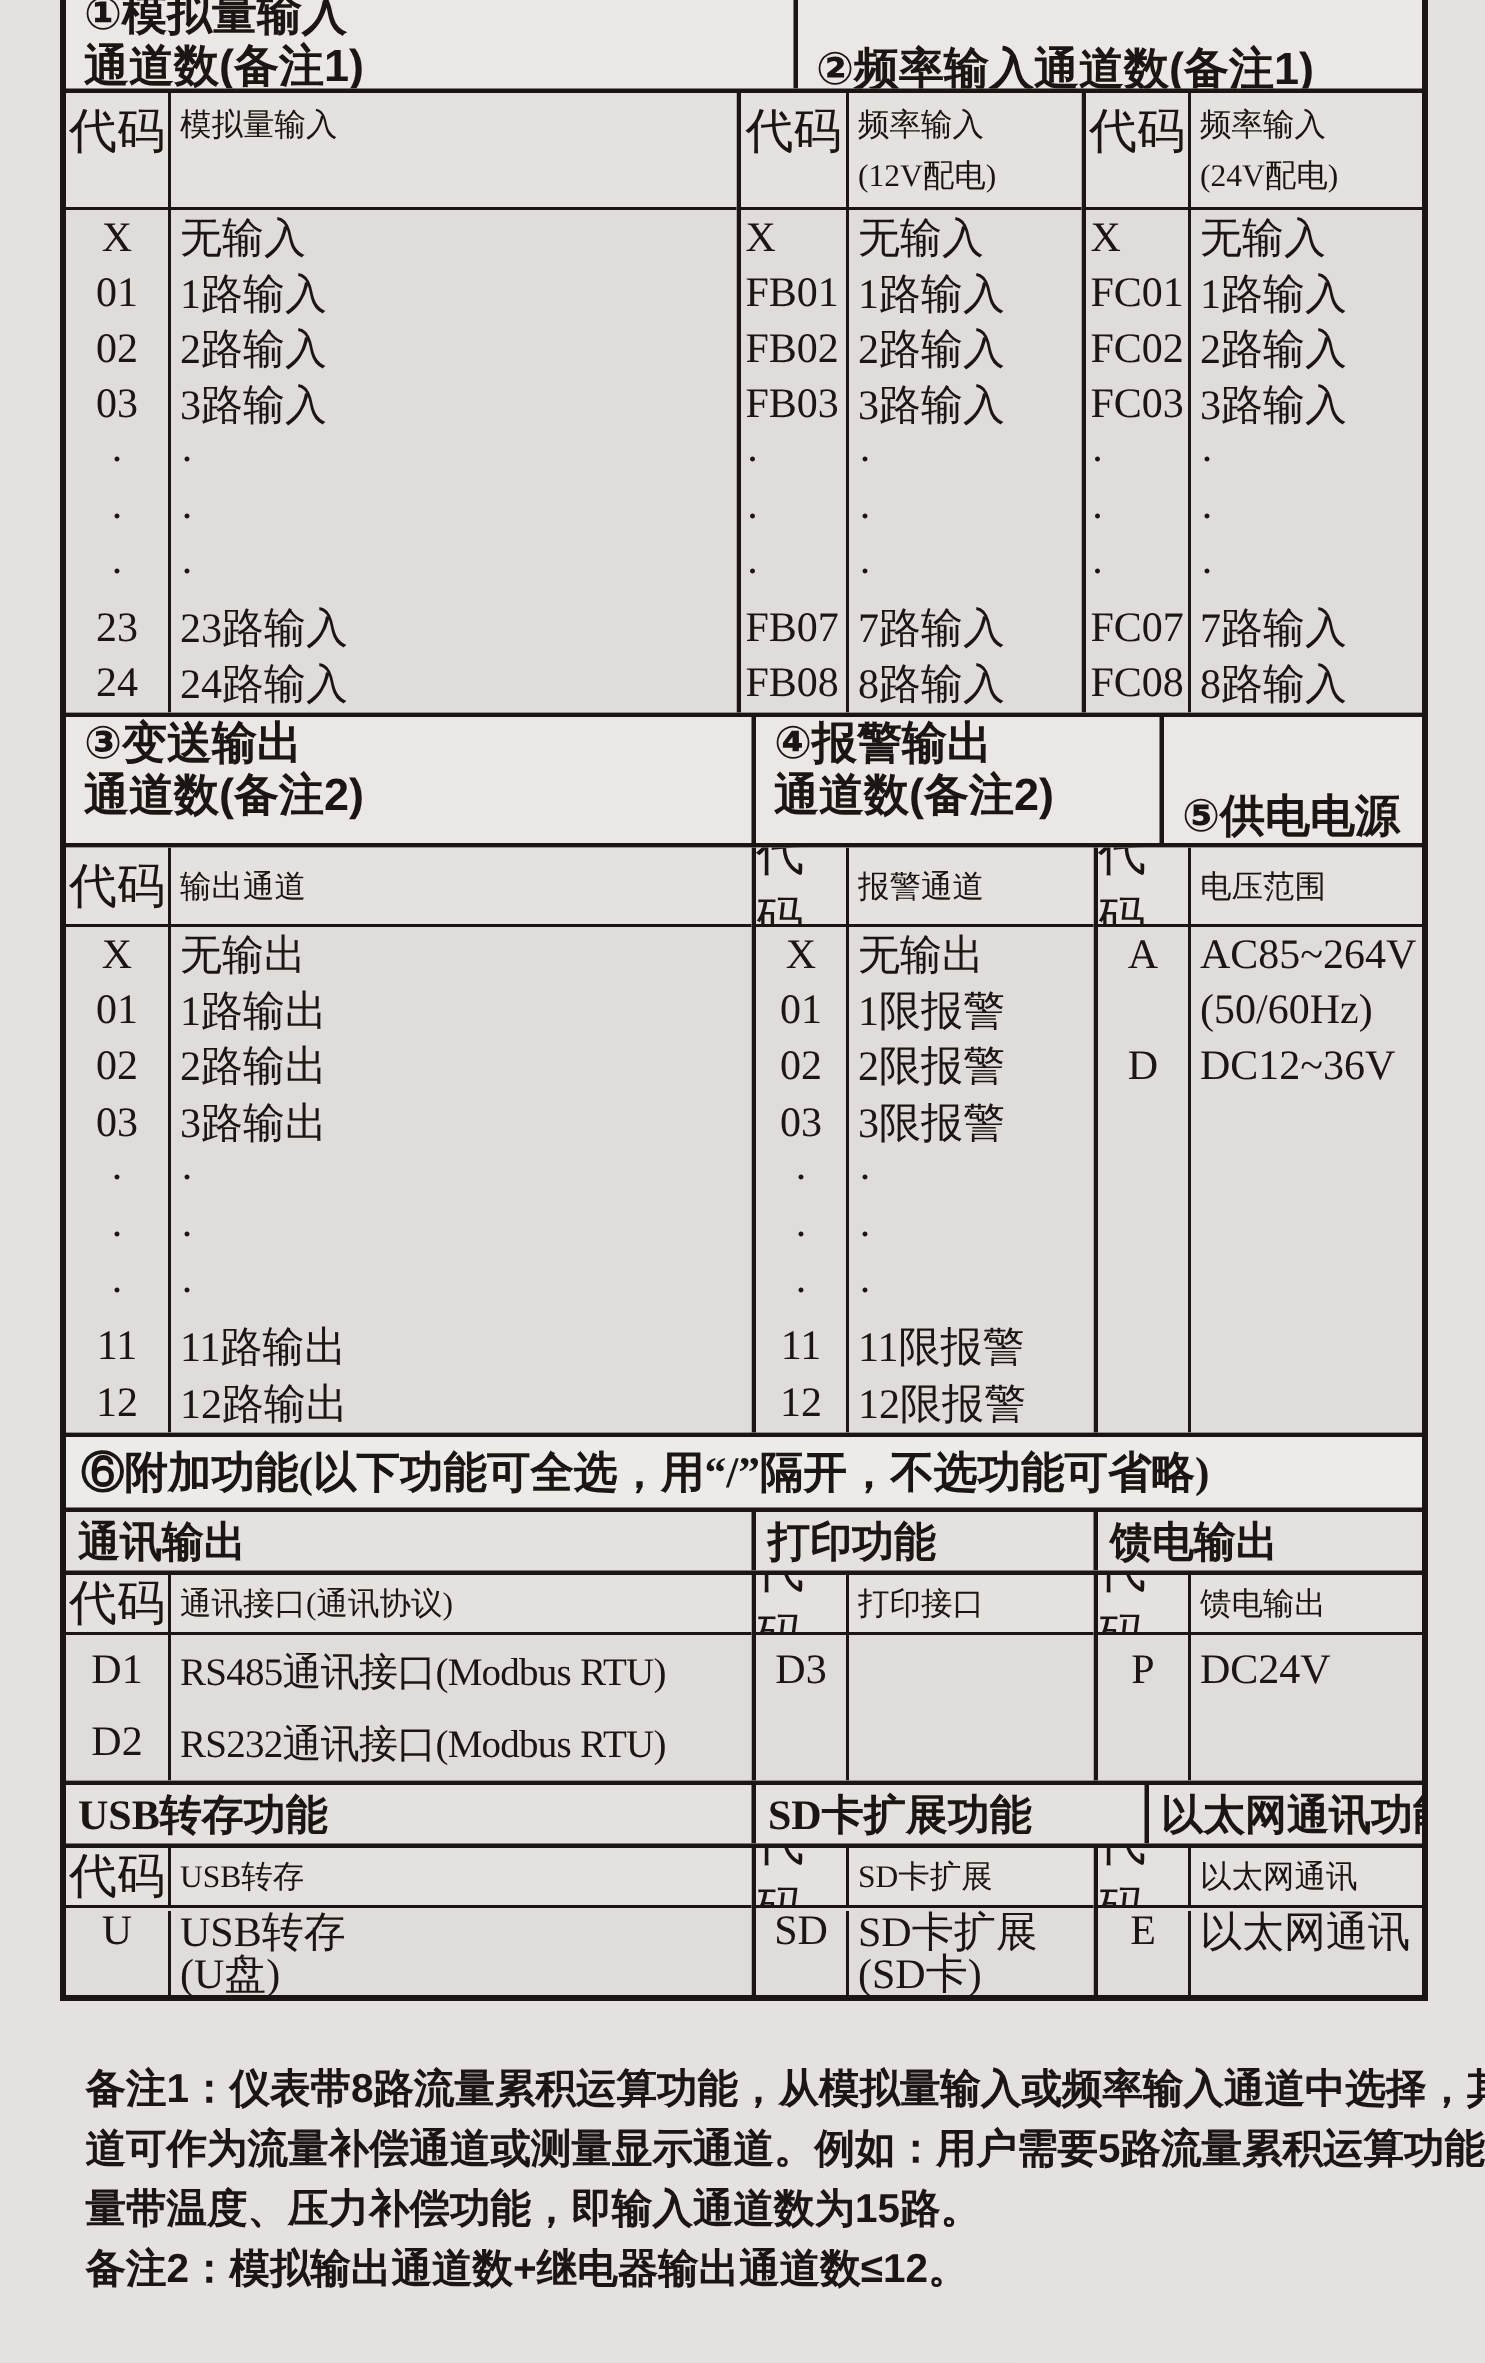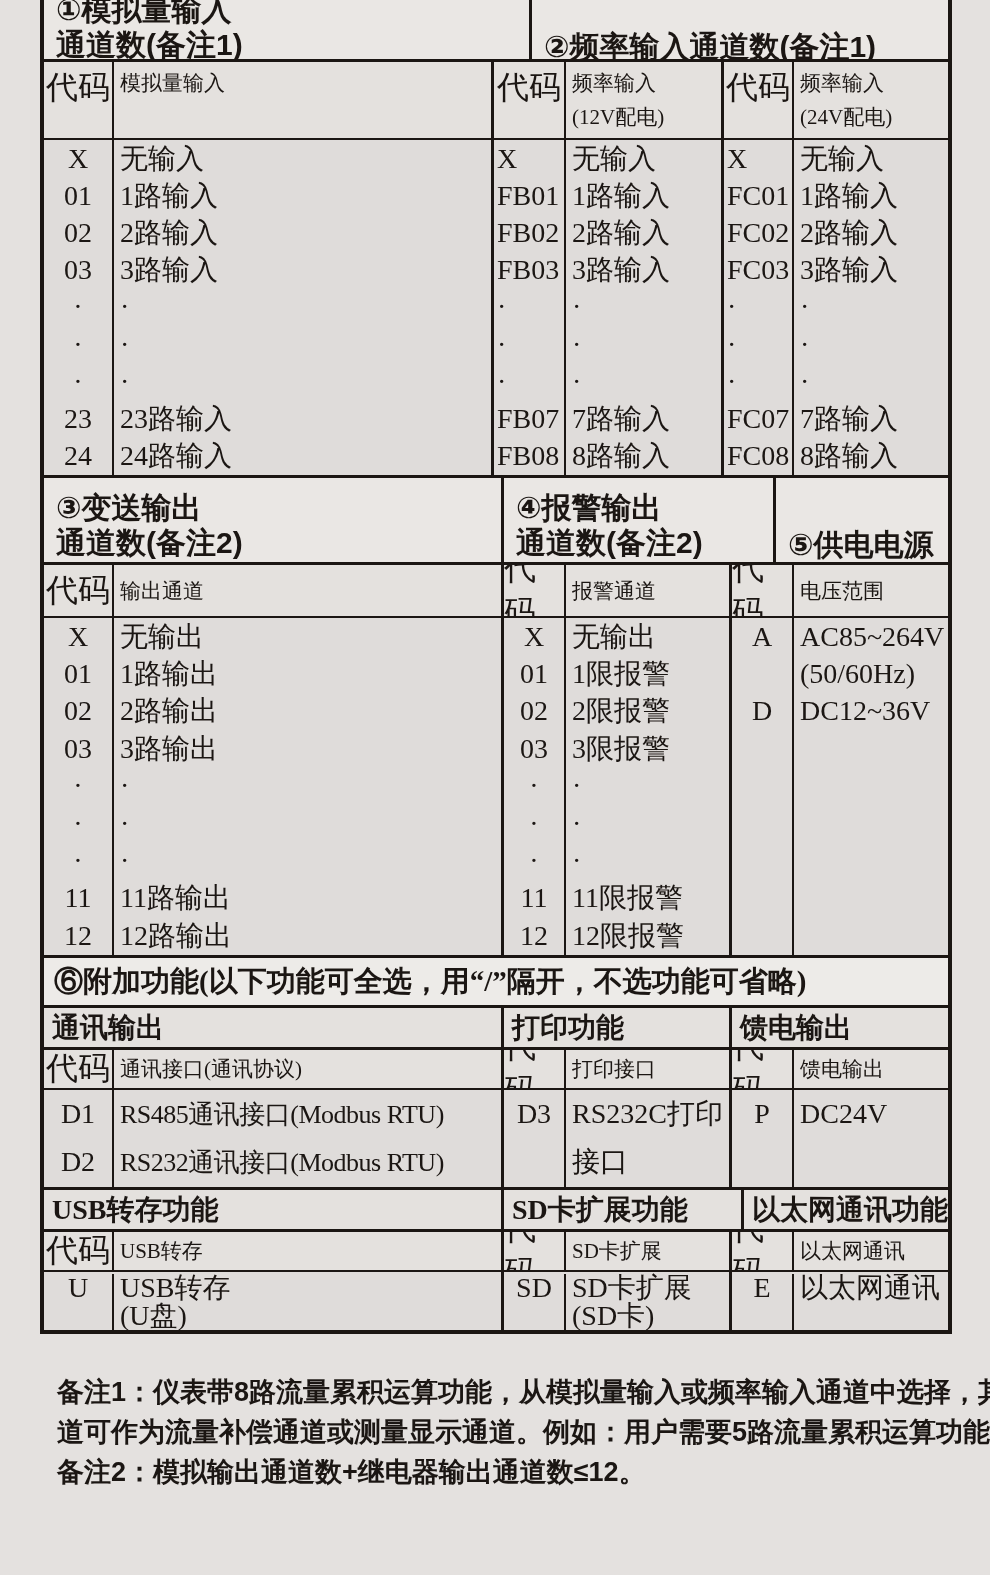--- a/index.html
+++ b/index.html
@@ -48,21 +48,21 @@
   .b1011 .ln{height:28px}
   .b1011 .gbody{padding-top:2px}
   .sm .ln{font-size:26px;letter-spacing:-0.5px}
   .ind{padding-left:16px}
   .sans{font-family:Liberation Serif, serif;font-weight:bold}
   .ttl{font-family:"Liberation Sans","DejaVu Sans",sans-serif;font-weight:bold;
        font-size:30px;line-height:35px;padding-left:12px}
   .t1cell{width:488px;padding-top:2px;overflow:hidden}
   .t1cell .clip{margin-top:-10px}
   .t2cell{width:462px;padding-top:29px}
-  .b3 .tcell{padding-top:12px}
+  .b3 .tcell{}
   .b3 .tc5{display:flex;align-items:flex-end}
   .b5title{display:flex;align-items:center;width:100%;font-size:29px;padding-left:10px}
   .subhead{display:flex;align-items:center;font-size:28px;padding-left:8px}
   .notes{position:absolute;left:57px;top:1372px;width:900px;
          font-family:"Liberation Sans","DejaVu Sans",sans-serif;font-weight:bold;
          font-size:27px;color:var(--ink)}
   .notes div{height:40px;line-height:40px;white-space:nowrap}
 </style>
 </head>
 <body>
@@ -306,45 +306,41 @@
     </div>
     <div class="grp gsep" style="width:228px">
       <div class="ghead">
         <div class="hcode w62">代码</div>
         <div class="hdesc">打印接口</div>
       </div>
       <div class="gbody">
         <div class="ccol w62">
           <div class="ln">D3</div>
         </div>
-        <div class="dcol">
-          <div class="ln">RS232C打印</div>
-          <div class="ln">接口</div>
-        </div>
       </div>
     </div>
     <div class="grp" style="width:224px">
       <div class="ghead">
         <div class="hcode w62">代码</div>
         <div class="hdesc">馈电输出</div>
       </div>
       <div class="gbody">
         <div class="ccol w62">
           <div class="ln">P</div>
         </div>
         <div class="dcol">
           <div class="ln">DC24V</div>
         </div>
       </div>
     </div>
   </div>
 
   <div class="band b9">
     <div class="cell subhead sans gsep" style="width:460px">USB转存功能</div>
-    <div class="cell subhead sans gsep" style="width:240px">SD卡扩展功能</div>
+    <div class="cell subhead sans gsep" style="width:262px">SD卡扩展功能</div>
     <div class="cell subhead sans" style="width:224px">以太网通讯功能</div>
   </div>
 
   <div class="band b1011">
     <div class="grp gsep" style="width:460px">
       <div class="ghead">
         <div class="hcode w70">代码</div>
         <div class="hdesc">USB转存</div>
       </div>
       <div class="gbody">
@@ -385,14 +381,15 @@
           <div class="ln">以太网通讯</div>
         </div>
       </div>
     </div>
   </div>
 </div>
 
 <div class="notes">
   <div>备注1：仪表带8路流量累积运算功能，从模拟量输入或频率输入通道中选择，其余通</div>
   <div>道可作为流量补偿通道或测量显示通道。例如：用户需要5路流量累积运算功能，且流</div>
+  <div>量带温度、压力补偿功能，即输入通道数为15路。</div>
   <div>备注2：模拟输出通道数+继电器输出通道数≤12。</div>
 </div>
 
 </body></html>

